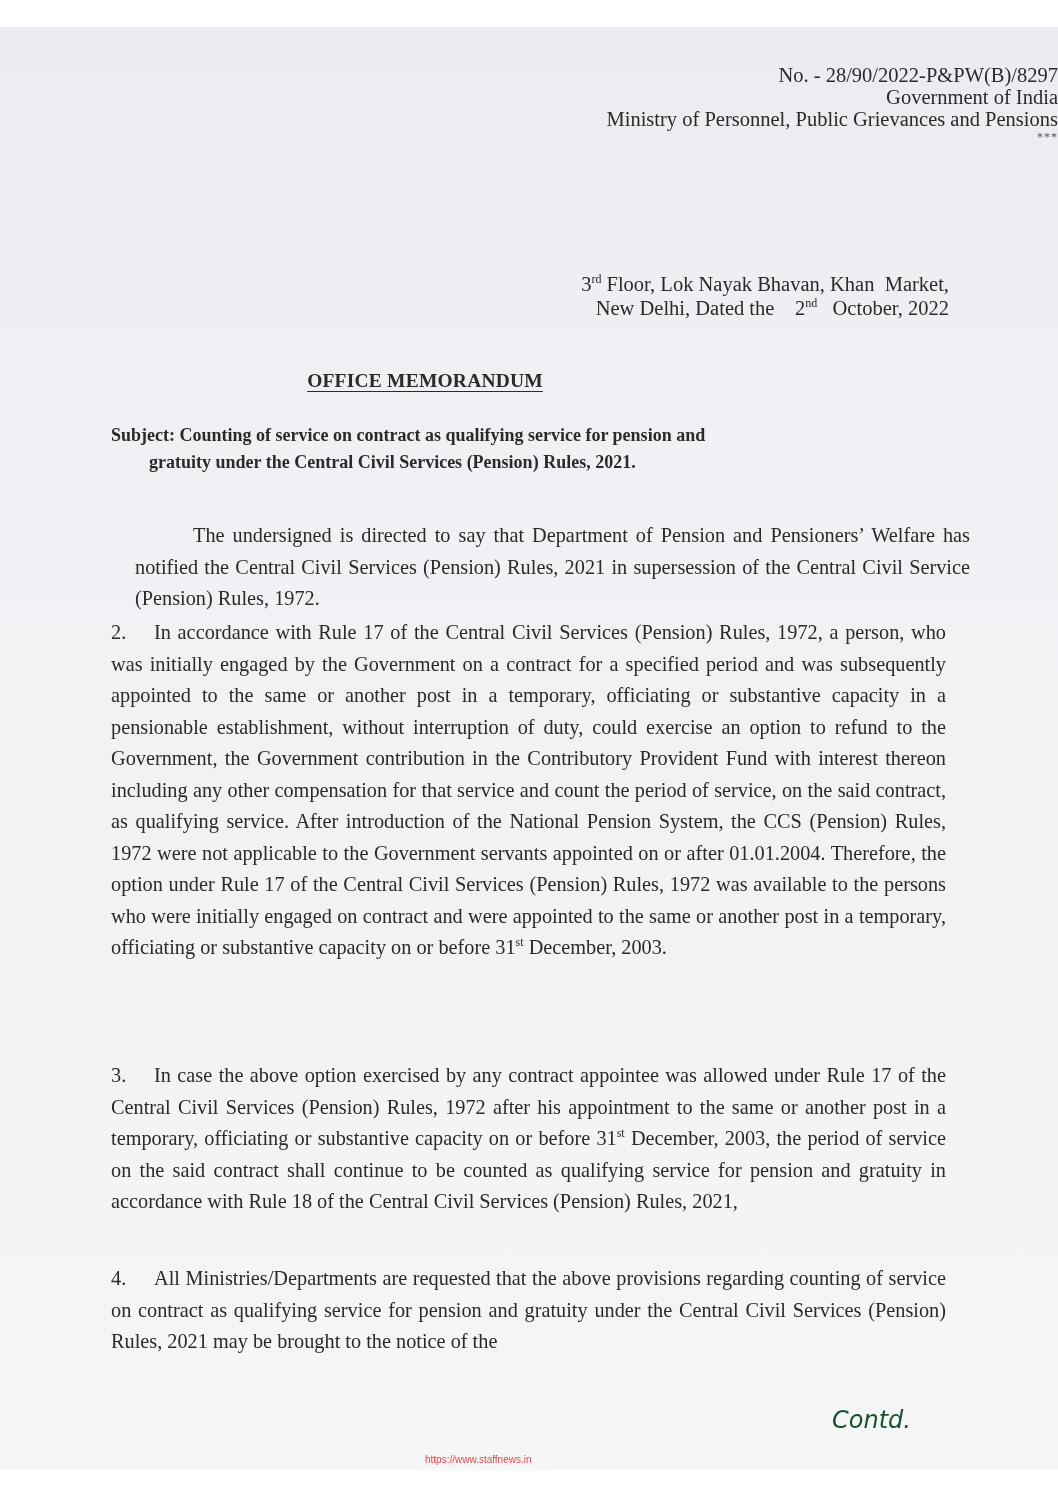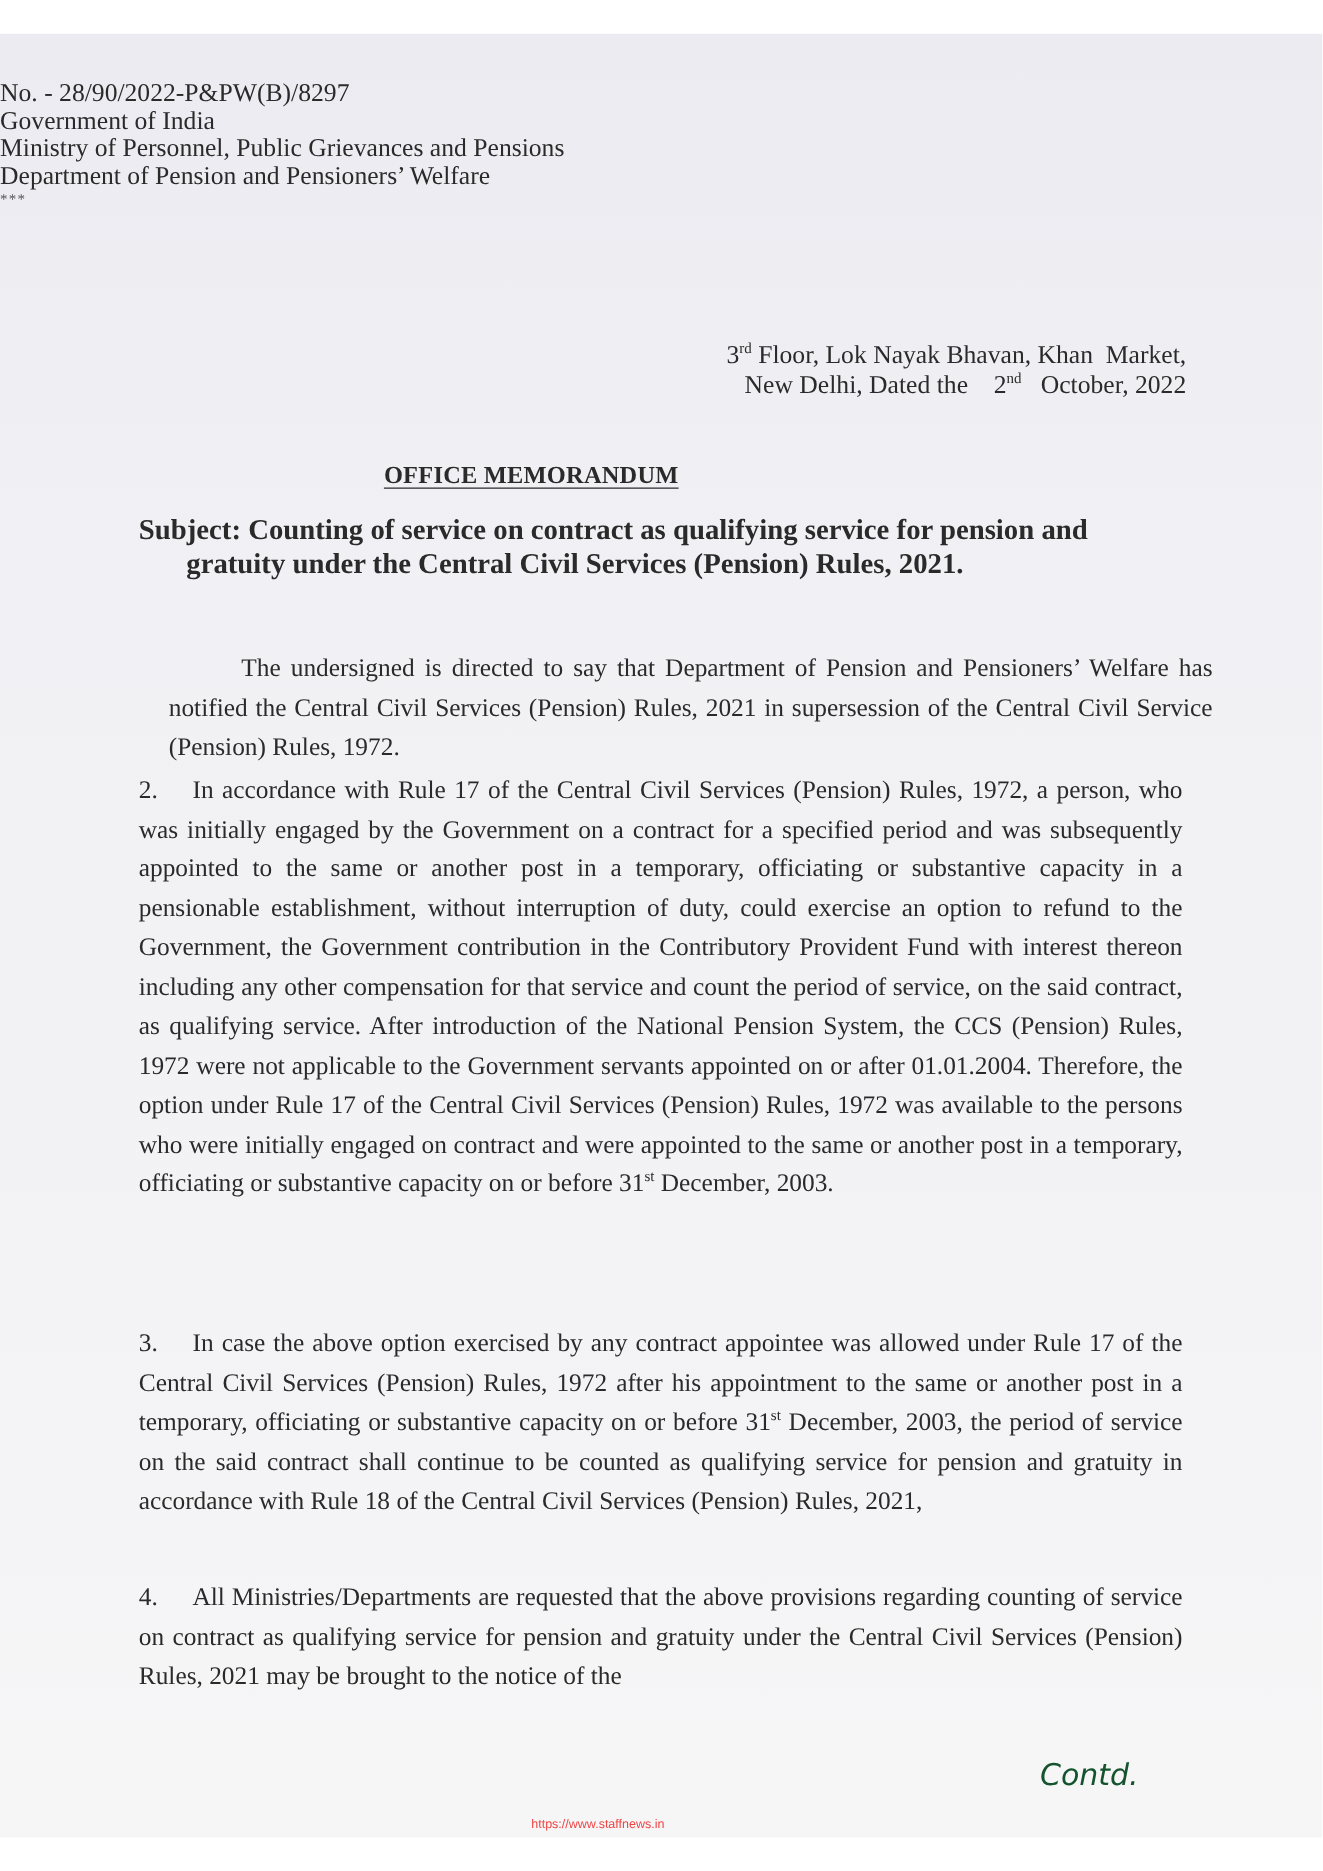--- a/index.html
+++ b/index.html
@@ -4,33 +4,33 @@
 <style>
   html, body { margin: 0; padding: 0; }
   body {
     width: 1058px; height: 1497px; background: #ffffff; position: relative; overflow: hidden;
     font-family: "Liberation Serif", "DejaVu Serif", serif; color: #2a2a2a;
   }
   .scan {
     position: absolute; left: 0; top: 27px; width: 1058px; height: 1443px;
     background: linear-gradient(180deg, #ecebf1 0%, #f1f0f4 30%, #f3f3f5 70%, #f6f6f7 100%);
   }
-  .hdr { position: absolute; left: 0; width: 1058px; text-align: left; font-size: 20.5px; line-height: 22px; }
+  .hdr { position: absolute; left: 0; width: 1058px; text-align: right; font-size: 20.5px; line-height: 22px; }
   .hdr .l { display: block; }
   .stars { font-size: 12px; letter-spacing: 1px; color: #555; line-height: 14px; }
   .addr { position: absolute; right: 109px; top: 272px; text-align: right; font-size: 20.5px; line-height: 24px; }
   .addr sup, p sup { font-size: 12px; vertical-align: 8px; line-height: 0; }
   .om-title {
     position: absolute; left: 0; width: 850px; top: 370px; text-align: center;
     font-weight: bold; font-size: 19.5px; letter-spacing: 0.2px;
   }
   .om-title span { text-decoration: underline; text-underline-offset: 4px; }
   .subject {
-    position: absolute; left: 111px; top: 410px; width: 840px;
-    font-weight: bold; font-size: 23px; line-height: 27px; text-align: justify;
+    position: absolute; left: 111px; top: 422px; width: 840px;
+    font-weight: bold; font-size: 18px; line-height: 27px; text-align: justify;
   }
   .subject .line2 { display: block; padding-left: 38px; }
   .para {
     position: absolute; left: 111px; width: 835px; font-size: 20.3px; line-height: 31.5px;
     text-align: justify; margin: 0;
   }
   .para .num { display: inline-block; width: 43px; }
   .indent { text-indent: 58px; margin-left: 24px; }
   .contd {
     position: absolute; left: 832px; top: 1406px;
@@ -43,21 +43,20 @@
 </style>
 </head>
 <body>
 
 <div class="scan"></div>
 
 <div class="hdr" style="top:64px;">
   <span class="l">No. - 28/90/2022-P&amp;PW(B)/8297</span>
   <span class="l">Government of India</span>
   <span class="l">Ministry of Personnel, Public Grievances and Pensions</span>
-  <span class="l">Department of Pension and Pensioners’ Welfare</span>
   <span class="l stars">***</span>
 </div>
 
 <div class="addr">
   <div><span>3</span><sup>rd</sup><span style="white-space:pre"> Floor, Lok Nayak Bhavan, Khan  Market,</span></div>
   <div><span style="white-space:pre">New Delhi, Dated the    </span><span>2</span><sup>nd</sup><span style="white-space:pre">   October, 2022</span></div>
 </div>
 
 <div class="om-title"><span>OFFICE MEMORANDUM</span></div>
 

